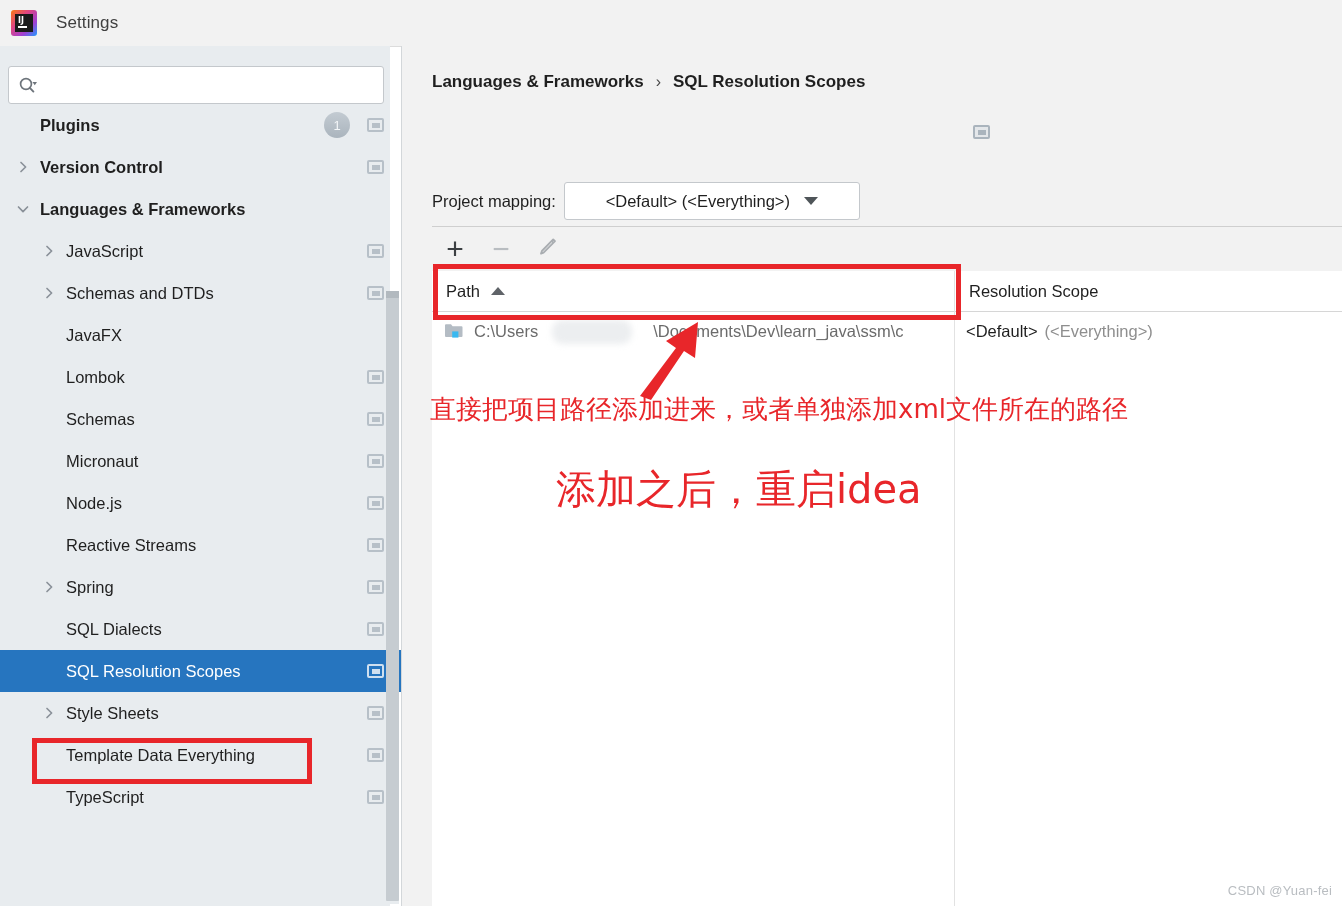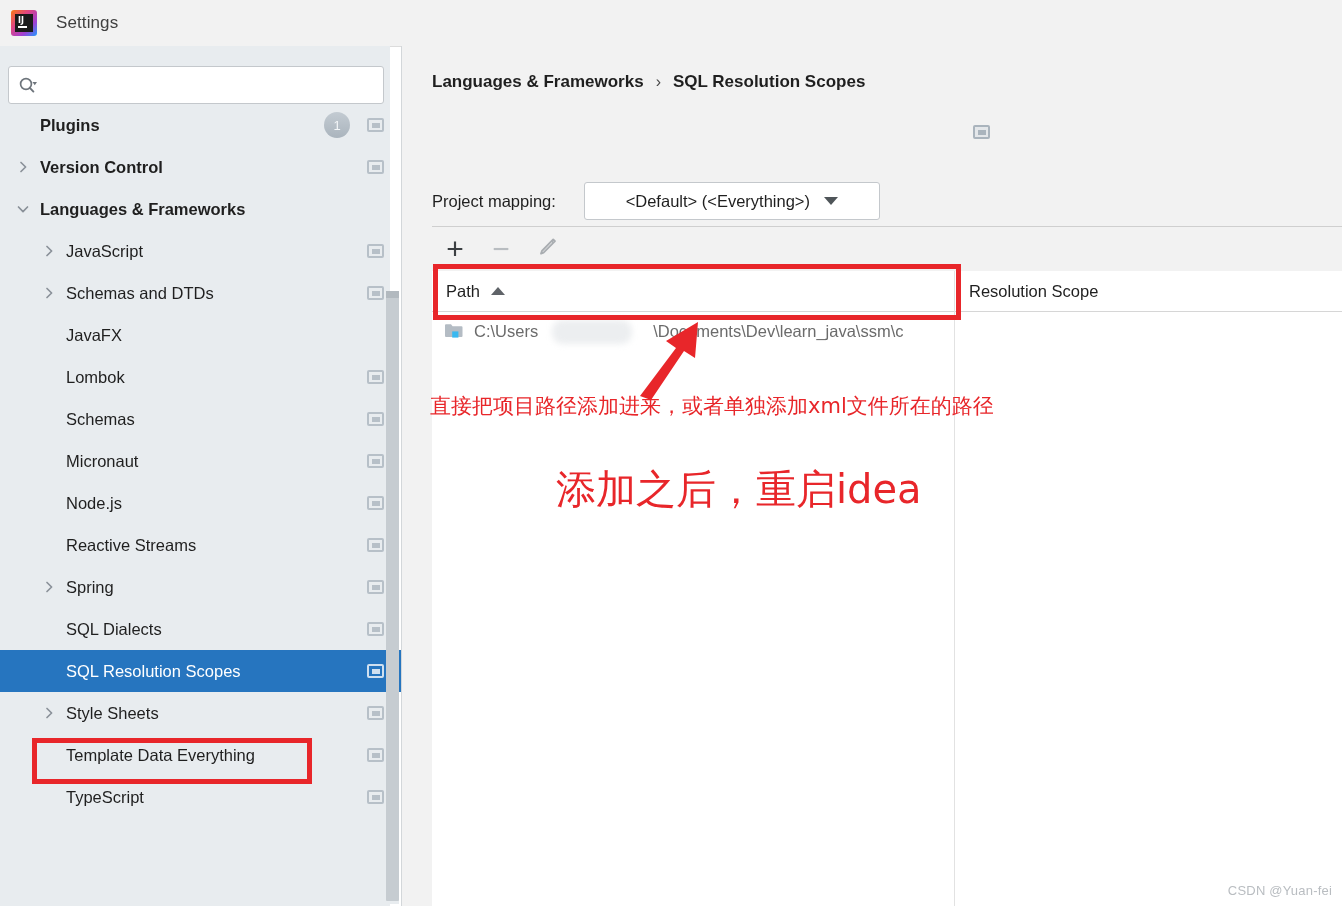--- a/index.html
+++ b/index.html
@@ -115,21 +115,21 @@
     border:2px solid #aab4bd;border-radius:2px;box-sizing:border-box;background:#e4e7ea;
     display:flex;align-items:center;justify-content:center;
   }
   .bc-cfg i{display:block;width:8px;height:5px;background:#aab4bd;}
 
   .mapping-row{
     position:absolute;left:30px;top:136px;display:flex;align-items:center;
   }
   .mapping-label{font-size:16.5px;color:#1f1f1f;}
   .combo{
-    margin-left:28px;width:296px;height:38px;
+    margin-left:8px;width:296px;height:38px;
     background:#ffffff;border:1px solid #c4c8cc;border-radius:3px;
     display:flex;align-items:center;justify-content:center;position:relative;
     box-sizing:border-box;
   }
   .combo .combo-text{font-size:16.5px;color:#1f1f1f;}
   .combo .caret{
     margin-left:14px;width:0;height:0;
     border-left:7px solid transparent;border-right:7px solid transparent;
     border-top:8px solid #4f5559;
   }
@@ -199,21 +199,21 @@
     position:absolute;border:5px solid #e8262a;box-sizing:border-box;
     pointer-events:none;
   }
   .anno-rect.sidebar-sel{left:32px;top:738px;width:280px;height:46px;}
   .anno-rect.row{left:433px;top:264px;width:528px;height:56px;}
 
   .anno-arrow{position:absolute;left:620px;top:310px;}
 
   .anno-text1{
     position:absolute;left:430px;top:392px;
-    font-size:21px;color:#e8262a;white-space:nowrap;
+    font-size:26px;color:#e8262a;white-space:nowrap;
     font-family:"DejaVu Sans","Liberation Sans",sans-serif;
   }
   .anno-text2{
     position:absolute;left:556px;top:462px;
     font-size:40px;color:#e8262a;white-space:nowrap;
     font-family:"DejaVu Sans","Liberation Sans",sans-serif;
   }
 
   .watermark{
     position:absolute;right:10px;bottom:8px;
@@ -460,20 +460,24 @@
             <path d="M1 3.2 A1 1 0 0 1 2 2.2 L7 2.2 L8.6 4.2 L17.5 4.2 A1 1 0 0 1 18.5 5.2 L18.5 14 A1 1 0 0 1 17.5 15 L2 15 A1 1 0 0 1 1 14 Z" fill="#b4bcc4"></path>
             <rect x="8.2" y="9.4" width="6.2" height="6.2" fill="#39b8f0"></rect>
           </svg>
         </span>
         <span class="path-text">
           <span>C:\Users</span>
           <span style="display:inline-block;width:115px;"></span>
           <span>\Documents\Dev\learn_java\ssm\c</span>
         </span>
         <span class="blur-mask"></span>
+        <span class="scope-text">
+          <span class="strong">&lt;Default&gt;</span>
+          <span class="dim">(&lt;Everything&gt;)</span>
+        </span>
       </div>
 
     </div>
   </div>
 
   <div class="anno-rect sidebar-sel"></div>
   <div class="anno-rect row"></div>
 
   <div class="anno-arrow">
     <svg width="110" height="90" viewBox="0 0 110 90">

